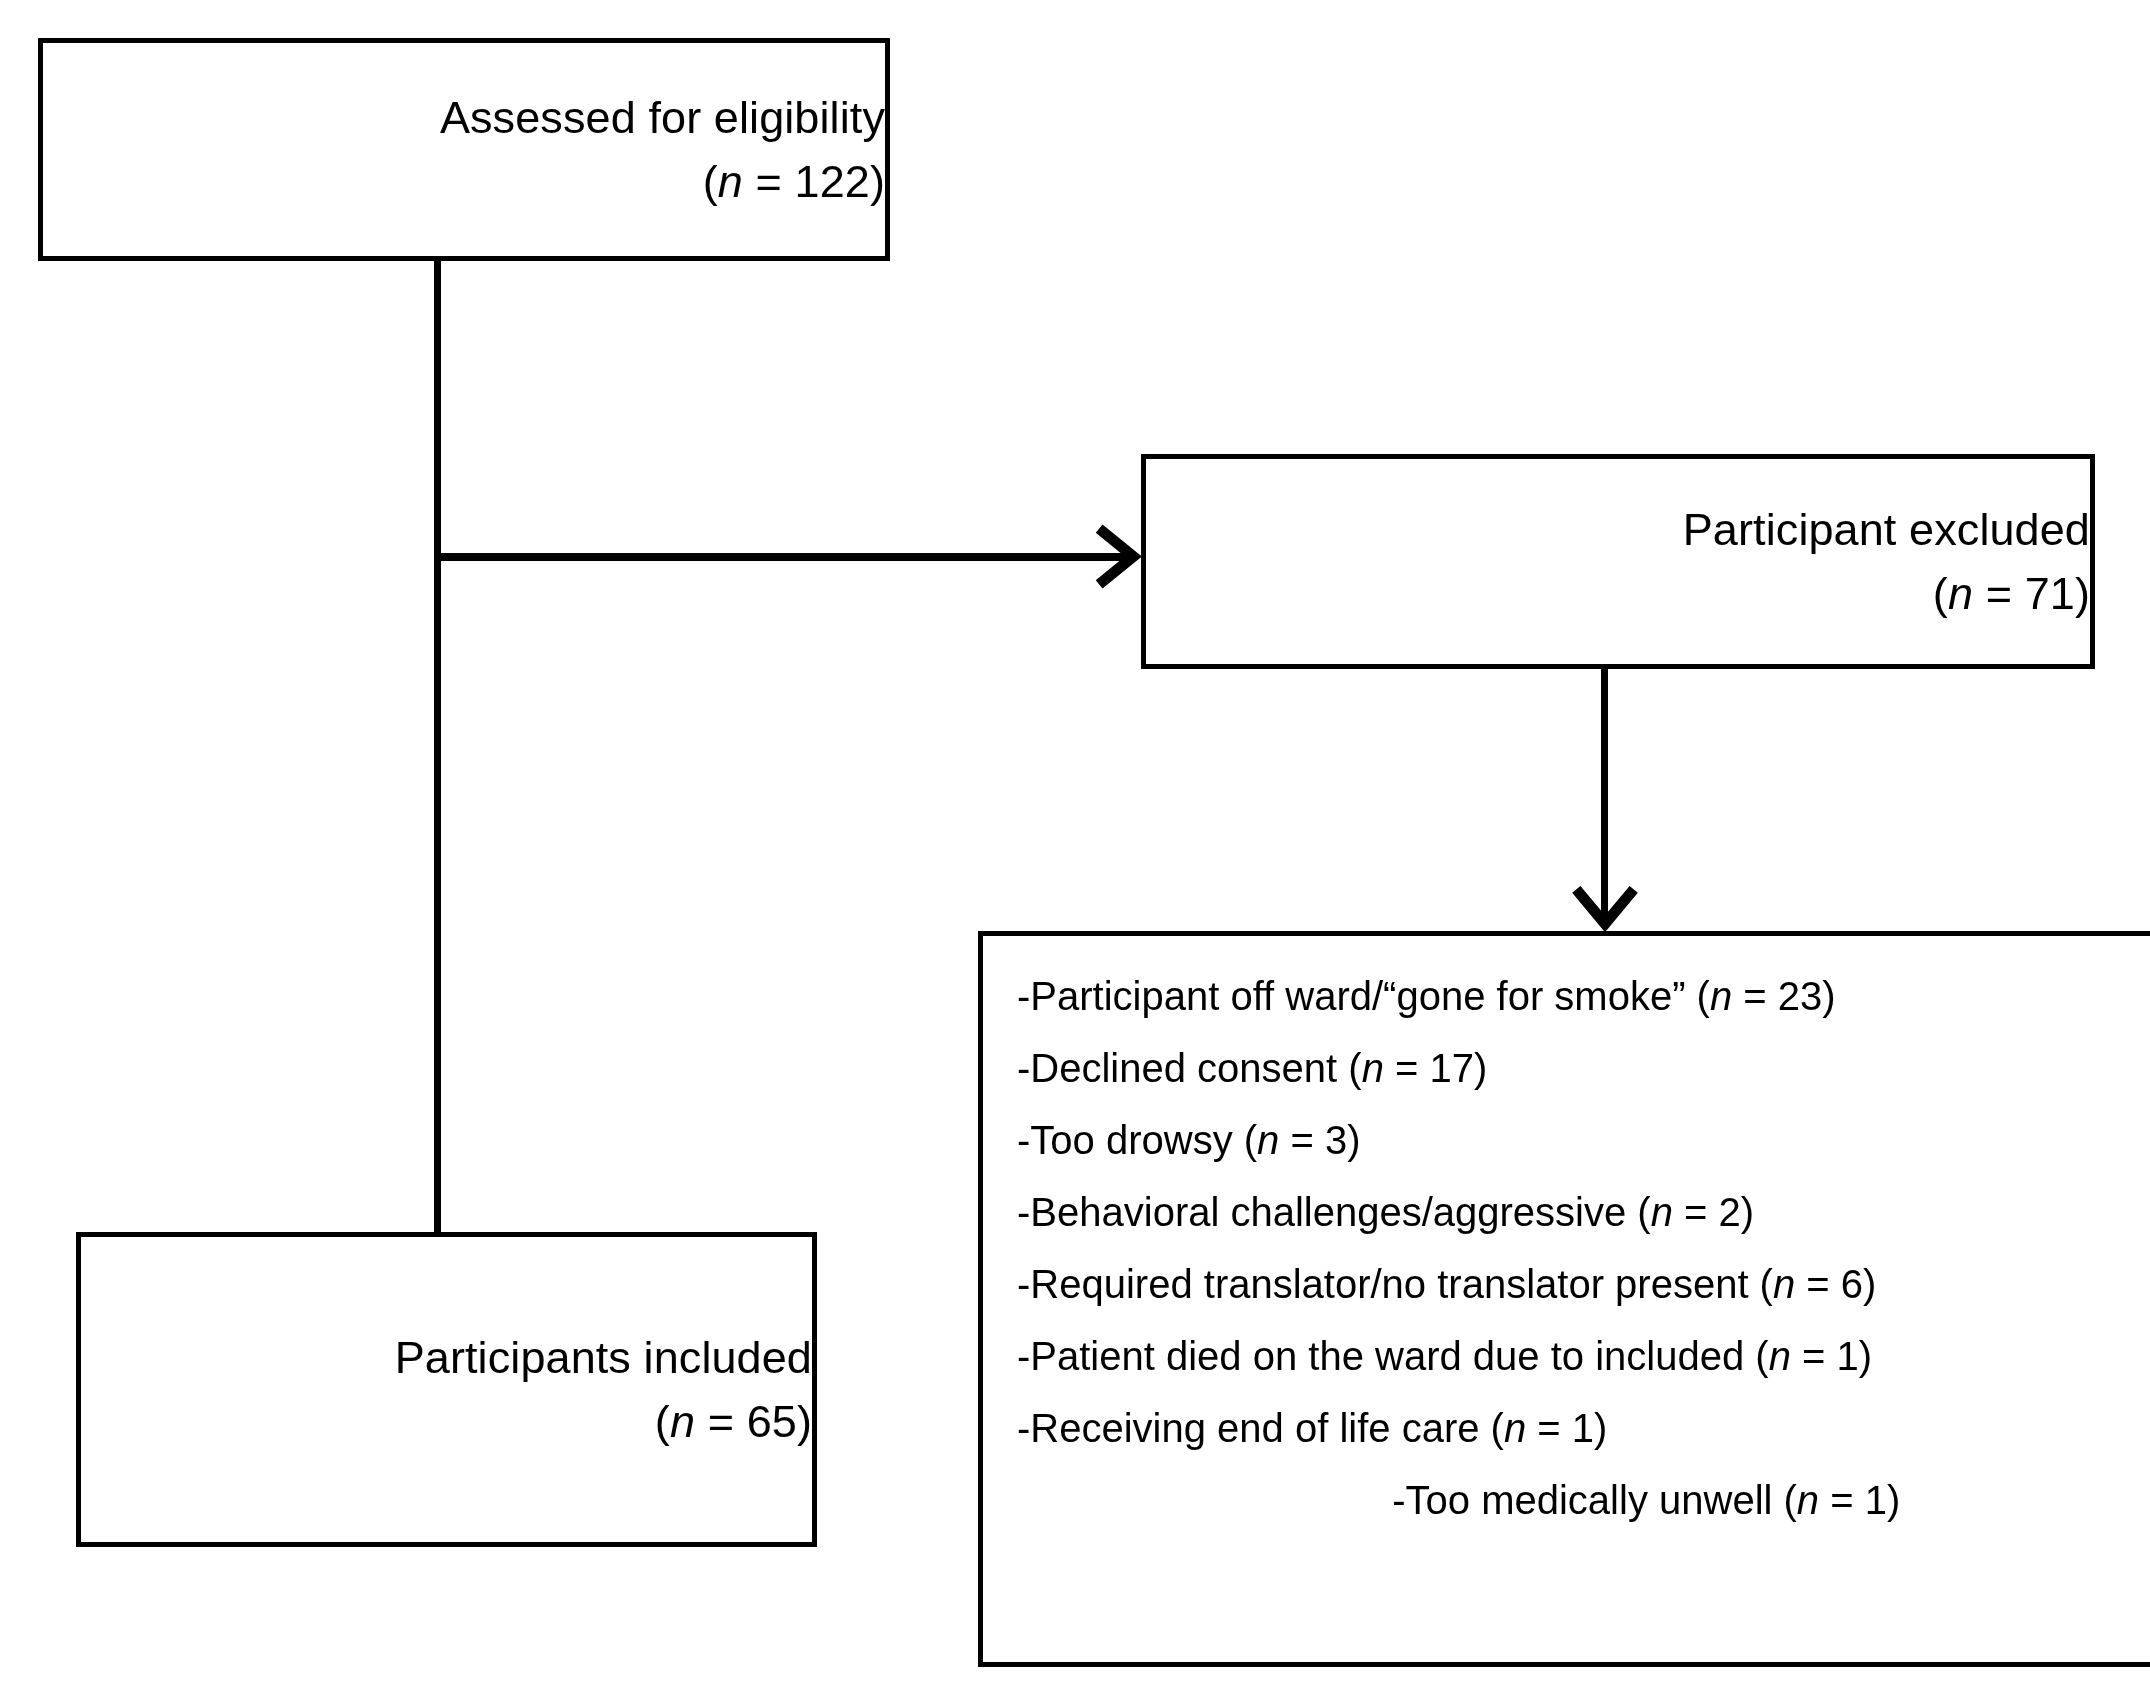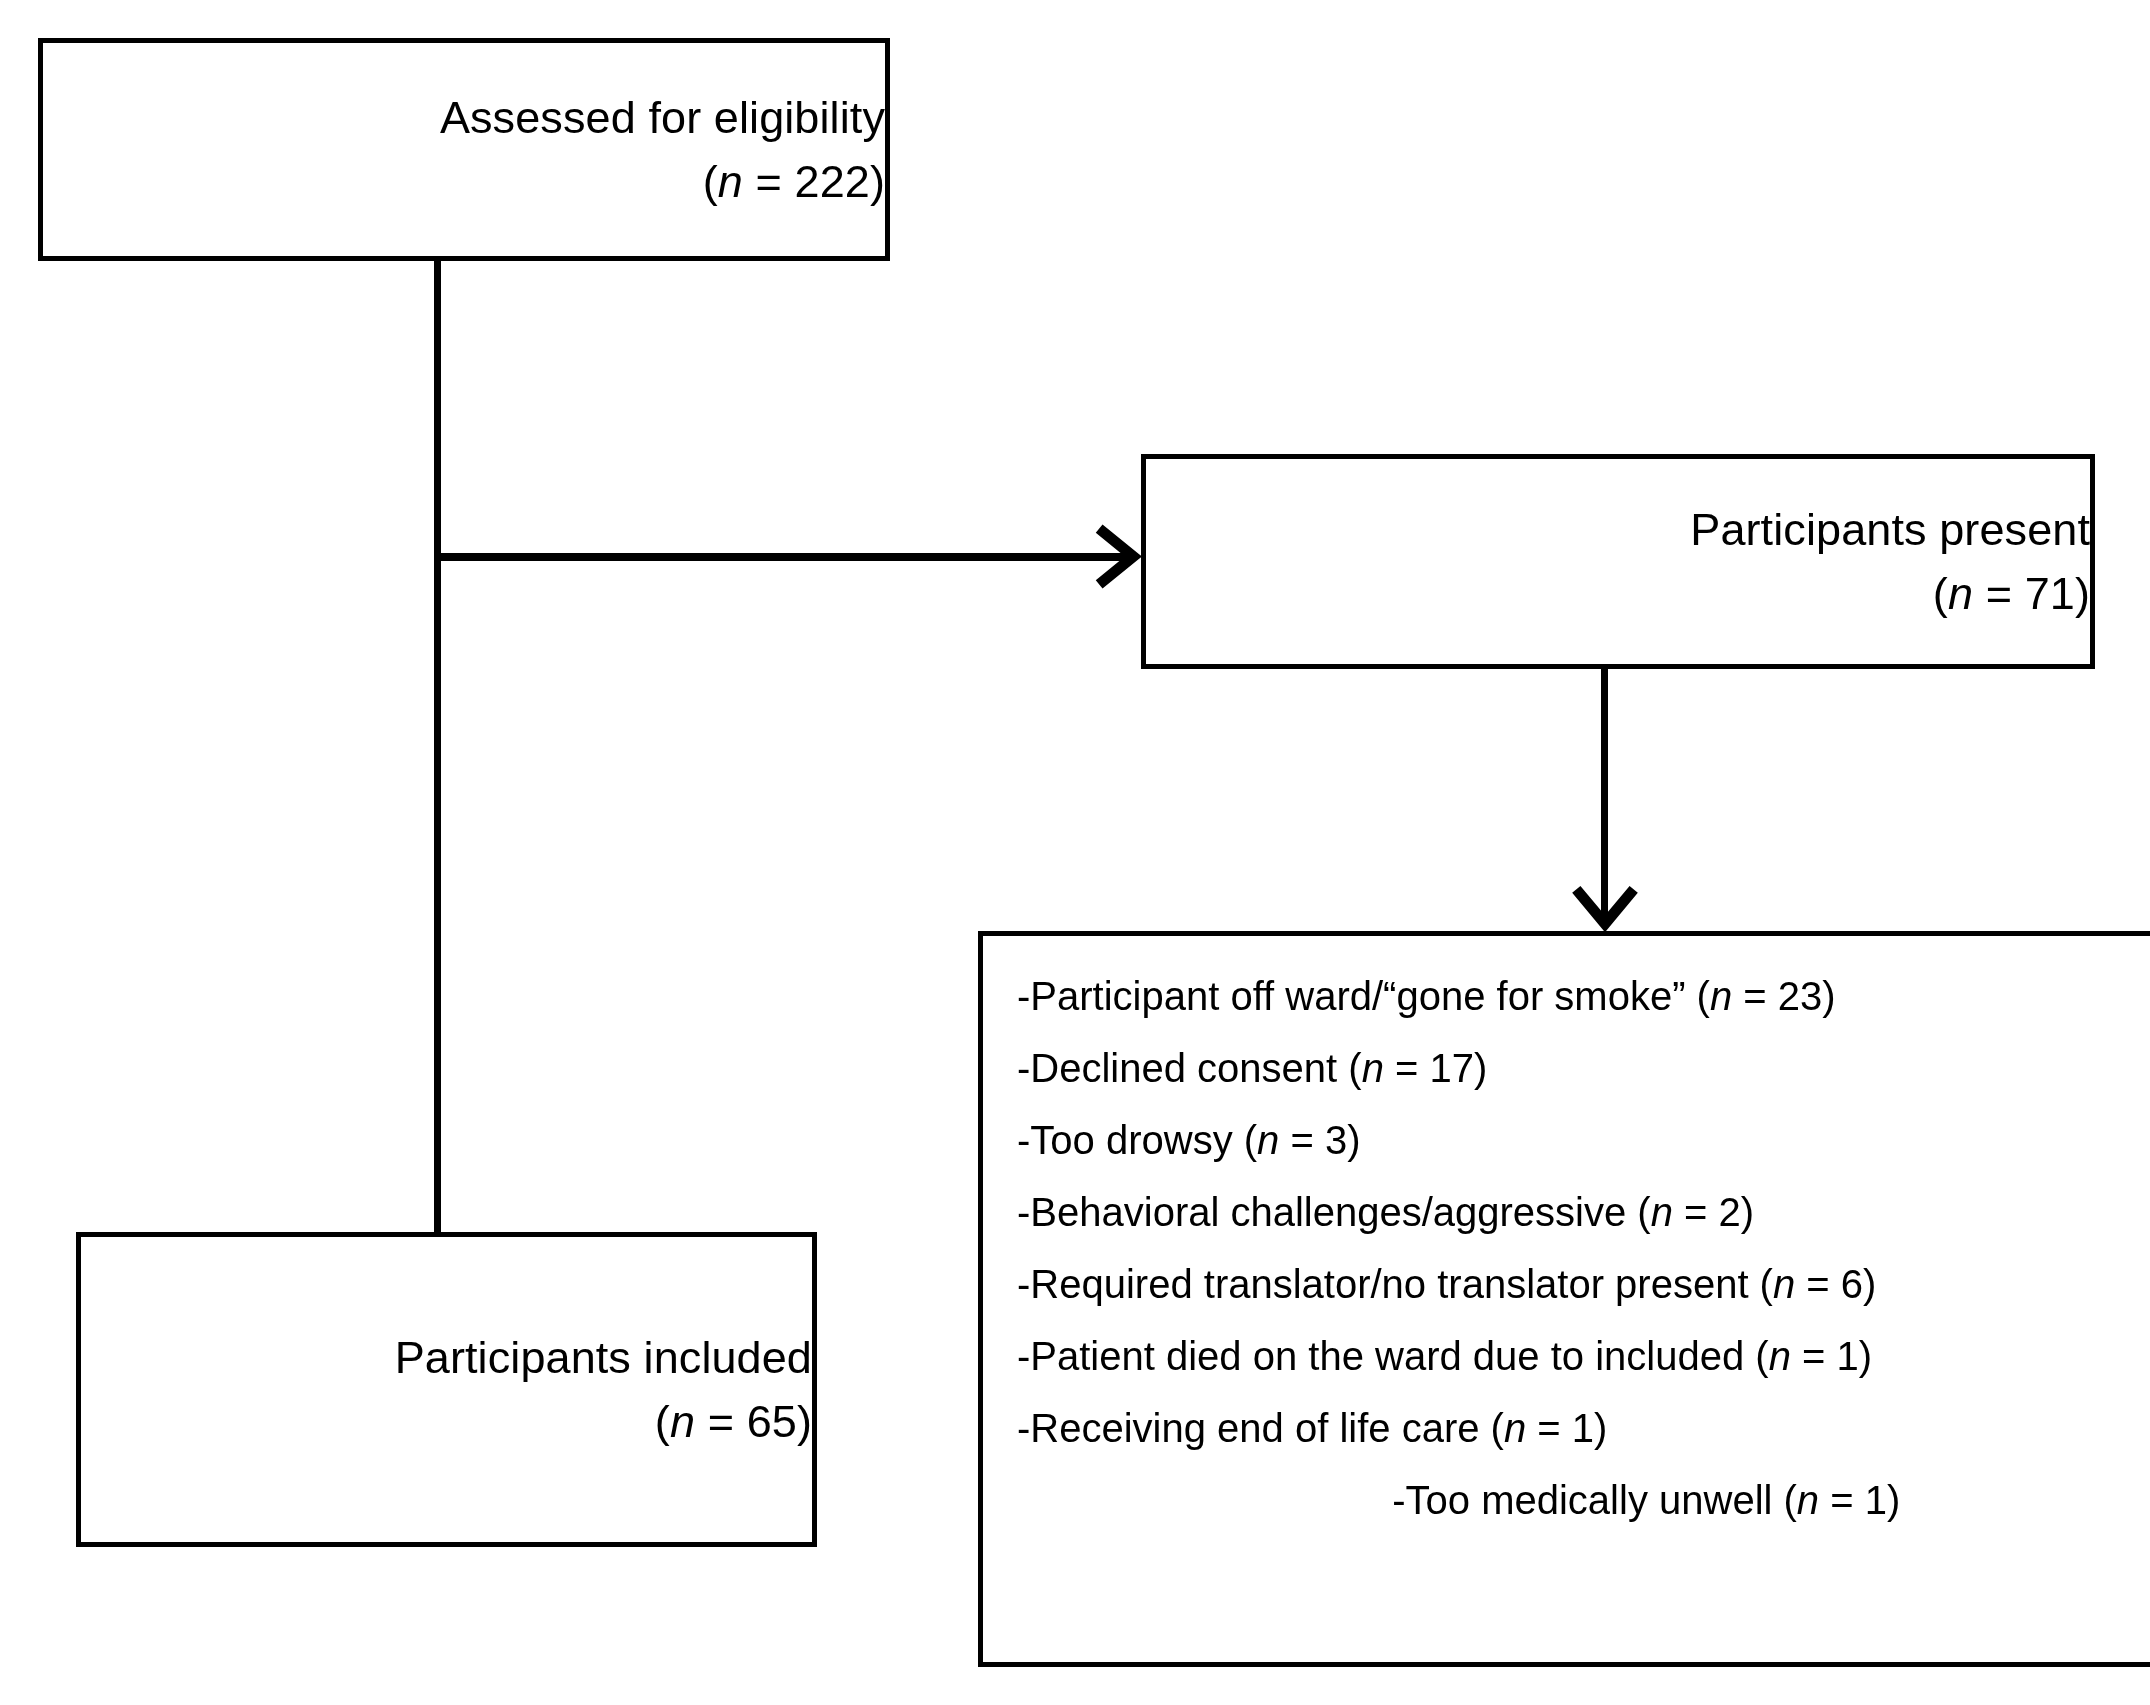--- a/index.html
+++ b/index.html
@@ -111,26 +111,26 @@
   </svg>
 
   <div class="connector-v" style="left:1601px; top:668px; width:7.2px; height:256px;"></div>
   <svg class="arrowhead" width="66" height="52" viewBox="0 0 92 72" style="left:1572px; top:882px;">
     <path d="M 6 10 L 46 58 L 86 10" fill="none" stroke="#000000" stroke-width="15" stroke-linecap="butt" stroke-linejoin="miter"></path>
   </svg>
 
   <div class="node-box" id="box-assessed">
     <div class="node-line">Assessed for eligibility</div>
     <div class="node-line">
-      <span>(</span><span class="nvar">n</span><span> = </span><span>222</span><span>)</span>
+      <span>(</span><span class="nvar">n</span><span> = </span><span>122</span><span>)</span>
     </div>
   </div>
 
   <div class="node-box" id="box-excluded">
-    <div class="node-line">Participants present</div>
+    <div class="node-line">Participant excluded</div>
     <div class="node-line">
       <span>(</span><span class="nvar">n</span><span> = </span><span>71</span><span>)</span>
     </div>
   </div>
 
   <div class="node-box" id="box-included">
     <div class="node-line">Participants included</div>
     <div class="node-line">
       <span>(</span><span class="nvar">n</span><span> = </span><span>65</span><span>)</span>
     </div>

